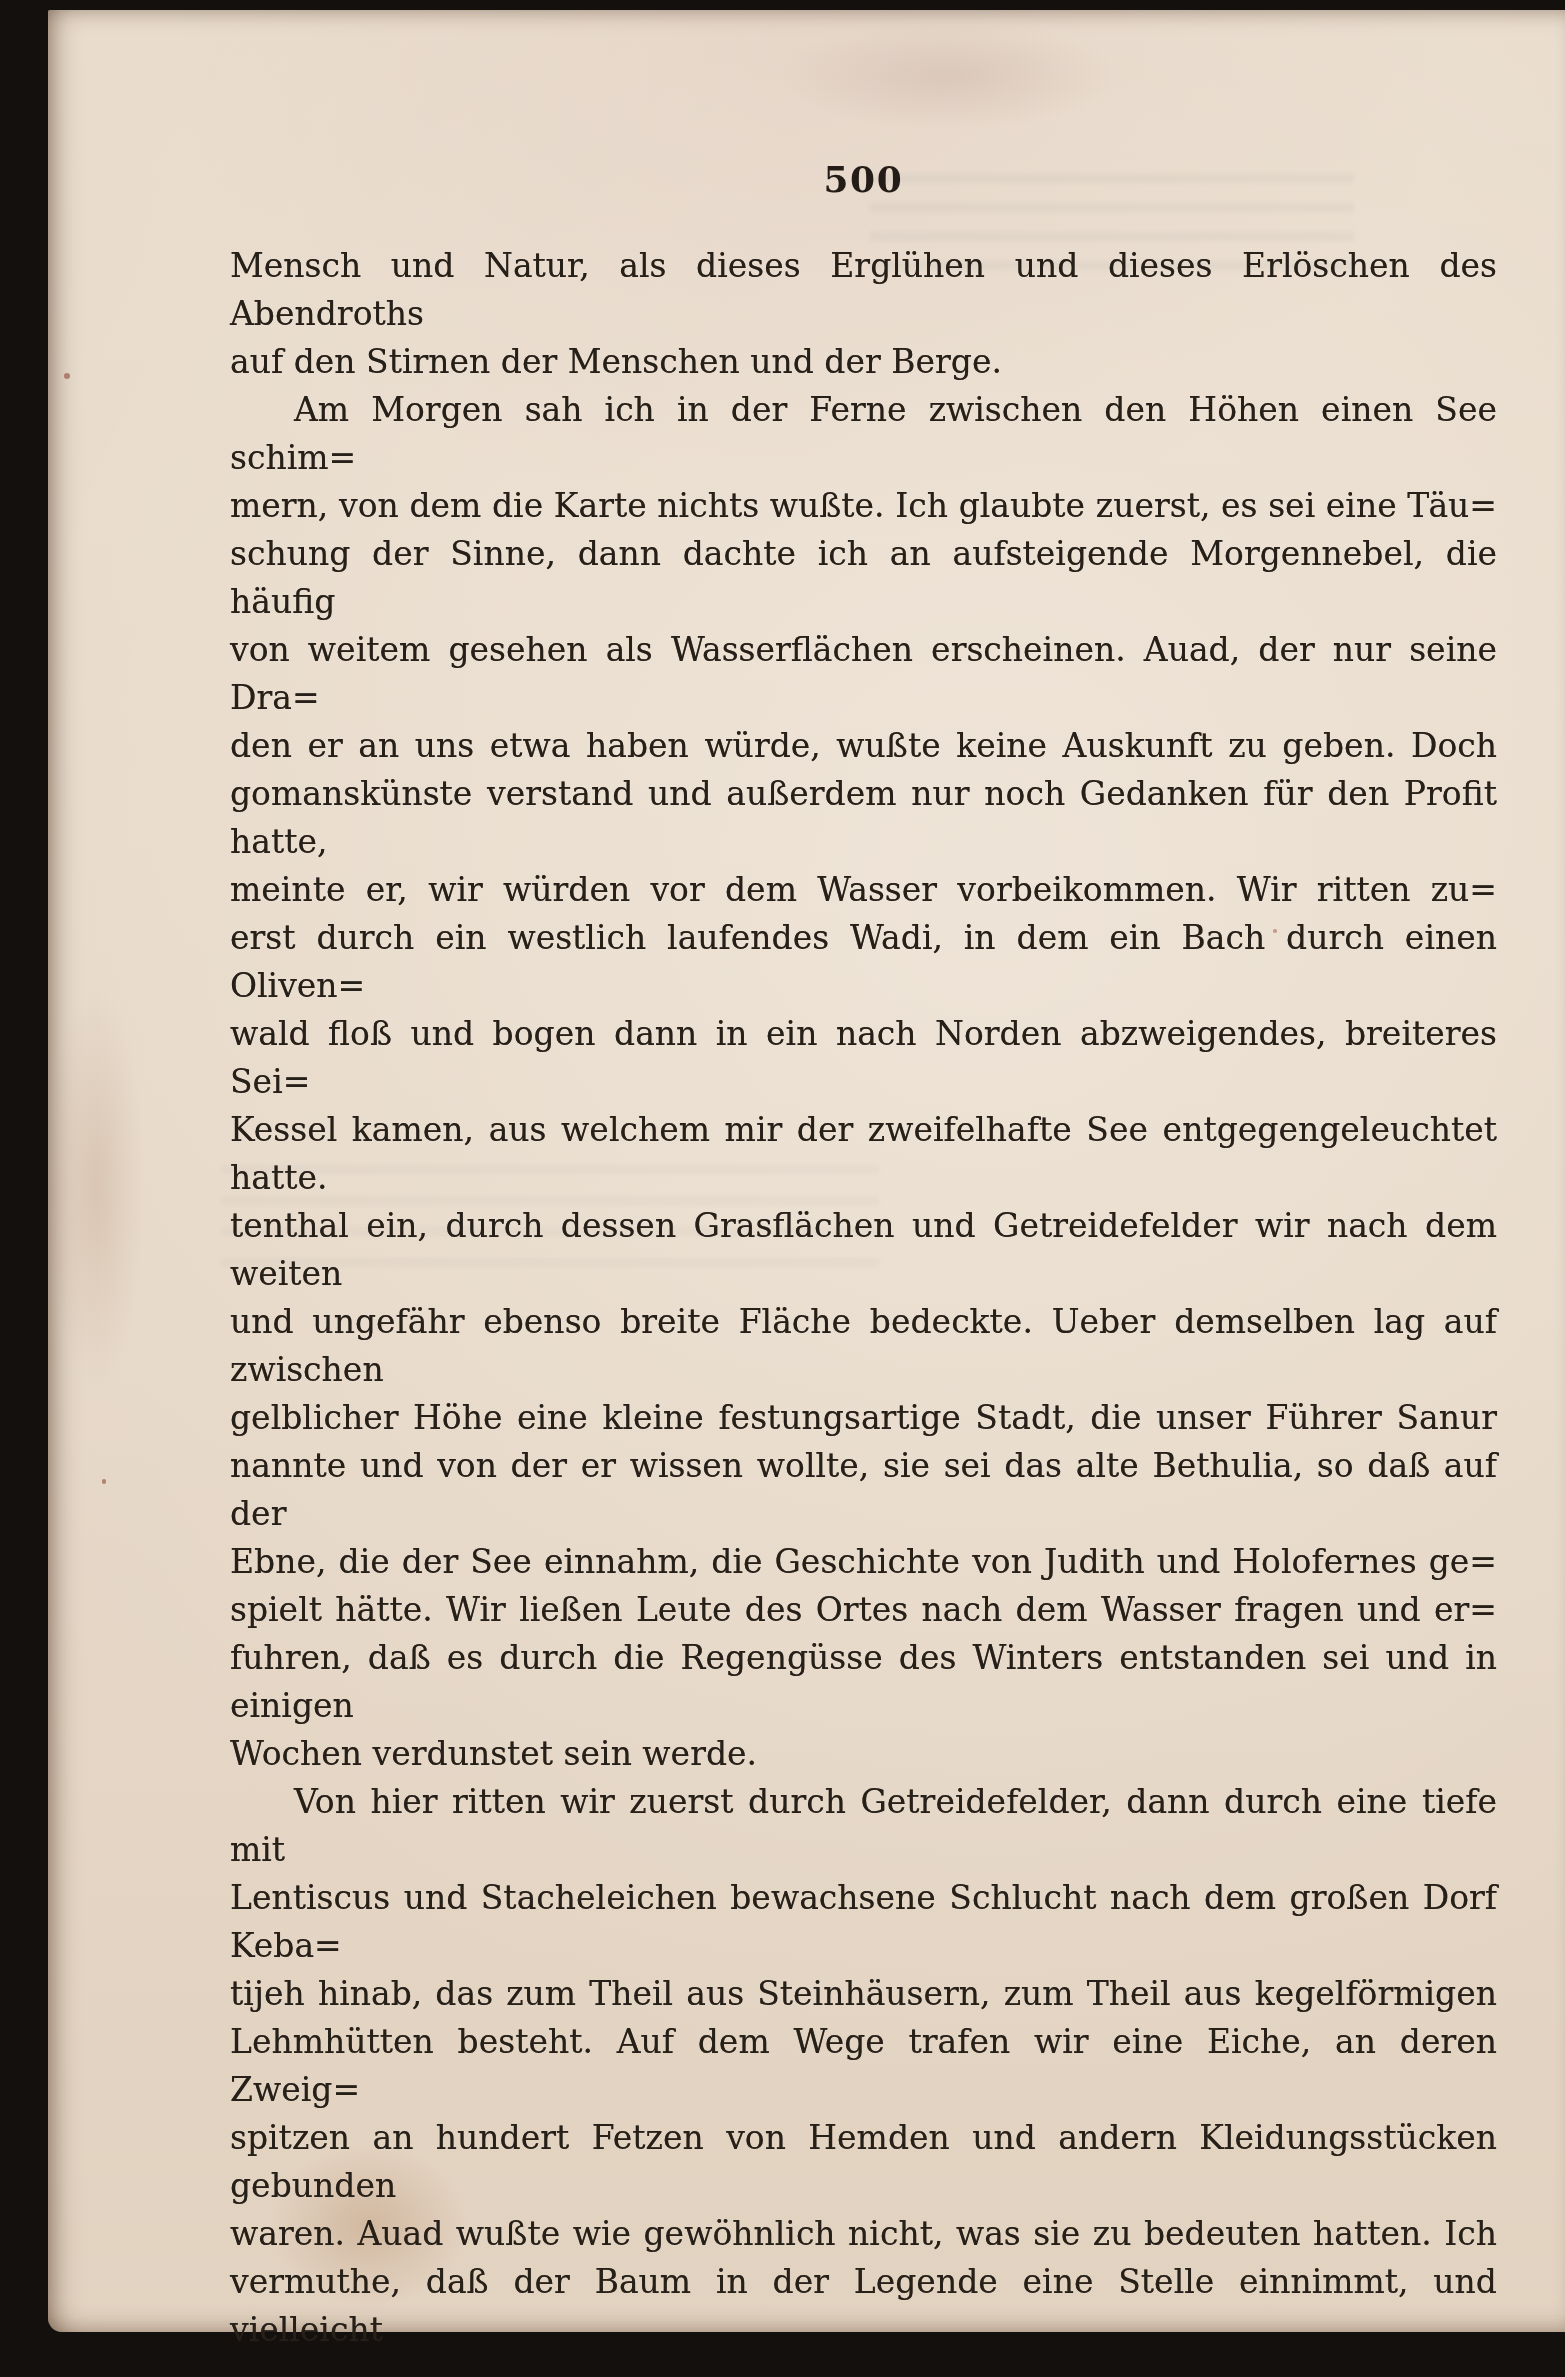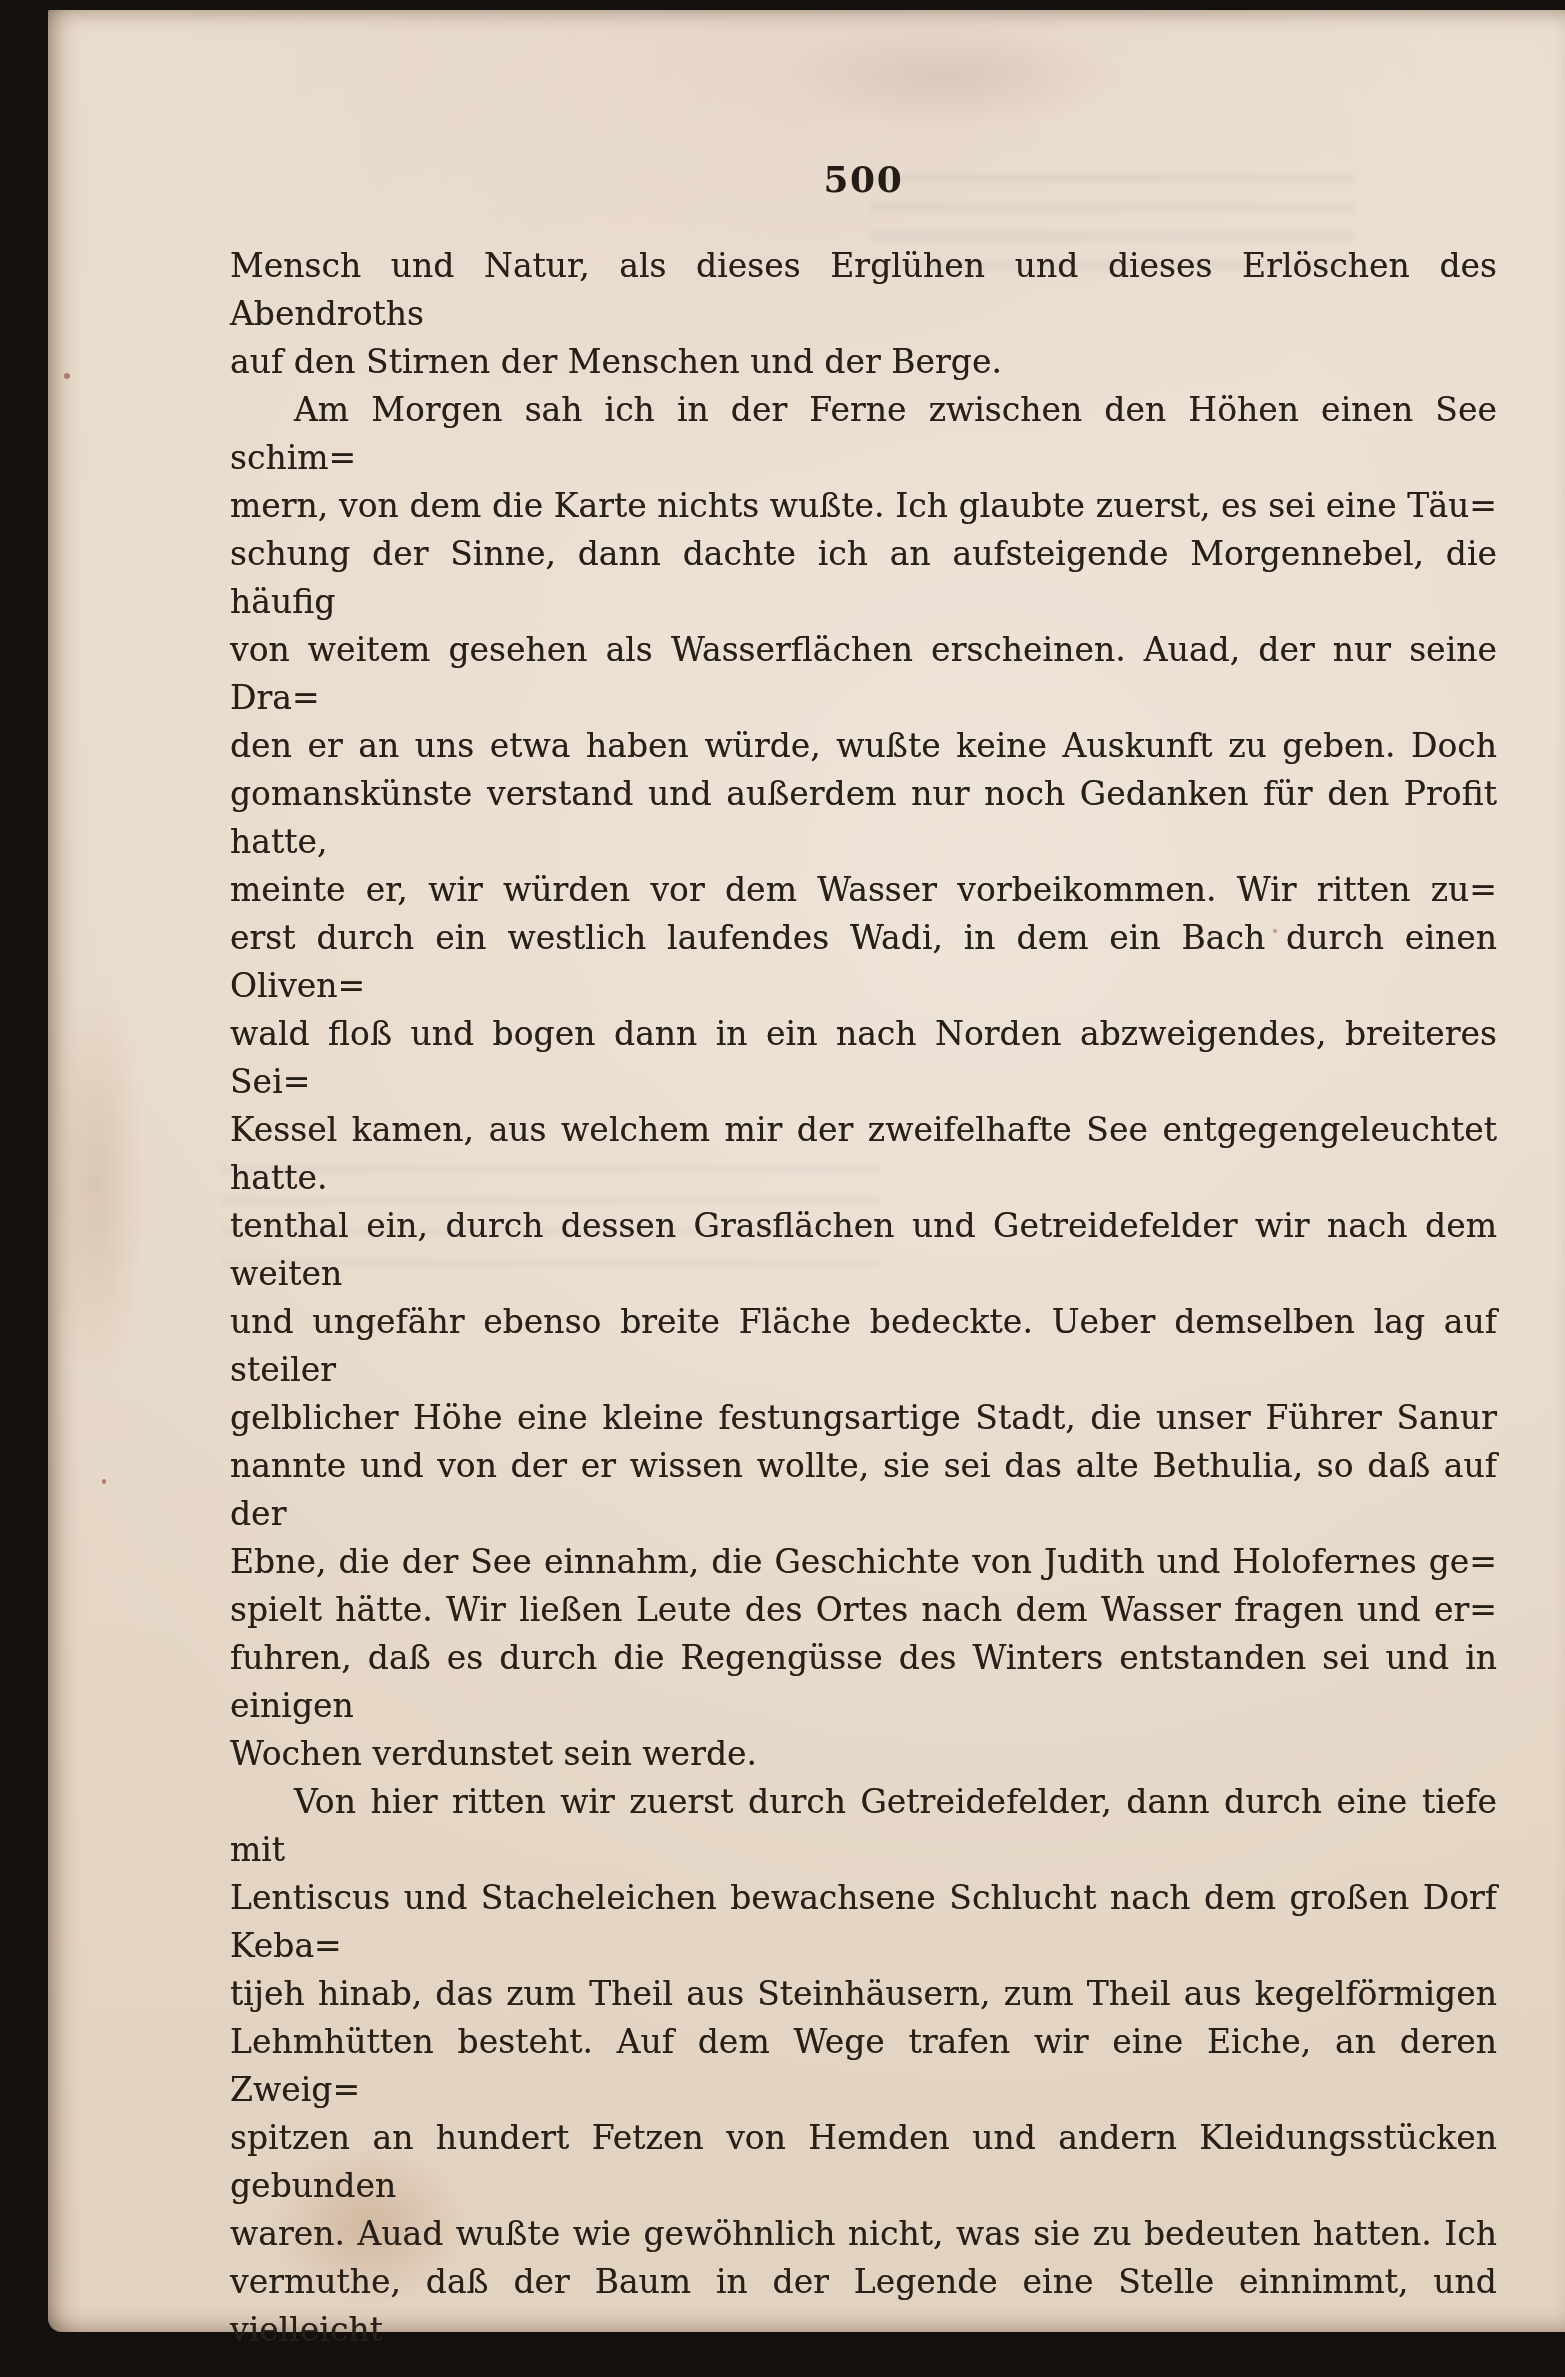--- a/index.html
+++ b/index.html
@@ -91,21 +91,21 @@
         <div class="line">mern, von dem die Karte nichts wußte.  Ich glaubte zuerst, es sei eine Täu=</div>
         <div class="line">schung der Sinne, dann dachte ich an aufsteigende Morgennebel, die häufig</div>
         <div class="line">von weitem gesehen als Wasserflächen erscheinen.  Auad, der nur seine Dra=</div>
         <div class="line">den er an uns etwa haben würde, wußte keine Auskunft zu geben.  Doch</div>
         <div class="line">gomanskünste verstand und außerdem nur noch Gedanken für den Profit hatte,</div>
         <div class="line">meinte er, wir würden vor dem Wasser vorbeikommen.  Wir ritten zu=</div>
         <div class="line">erst durch ein westlich laufendes Wadi, in dem ein Bach durch einen Oliven=</div>
         <div class="line">wald floß und bogen dann in ein nach Norden abzweigendes, breiteres Sei=</div>
         <div class="line">Kessel kamen, aus welchem mir der zweifelhafte See entgegengeleuchtet hatte.</div>
         <div class="line">tenthal ein, durch dessen Grasflächen und Getreidefelder wir nach dem weiten</div>
-        <div class="line">und ungefähr ebenso breite Fläche bedeckte.  Ueber demselben lag auf steiler</div>
+        <div class="line">und ungefähr ebenso breite Fläche bedeckte.  Ueber demselben lag auf zwischen</div>
         <div class="line">gelblicher Höhe eine kleine festungsartige Stadt, die unser Führer Sanur</div>
         <div class="line">nannte und von der er wissen wollte, sie sei das alte Bethulia, so daß auf der</div>
         <div class="line">Ebne, die der See einnahm, die Geschichte von Judith und Holofernes ge=</div>
         <div class="line">spielt hätte.  Wir ließen Leute des Ortes nach dem Wasser fragen und er=</div>
         <div class="line">fuhren, daß es durch die Regengüsse des Winters entstanden sei und in einigen</div>
         <div class="line flush">Wochen verdunstet sein werde.</div>
         <div class="line indent">Von hier ritten wir zuerst durch Getreidefelder, dann durch eine tiefe mit</div>
         <div class="line">Lentiscus und Stacheleichen bewachsene Schlucht nach dem großen Dorf Keba=</div>
         <div class="line">tijeh hinab, das zum Theil aus Steinhäusern, zum Theil aus kegelförmigen</div>
         <div class="line">Lehmhütten besteht.  Auf dem Wege trafen wir eine Eiche, an deren Zweig=</div>

